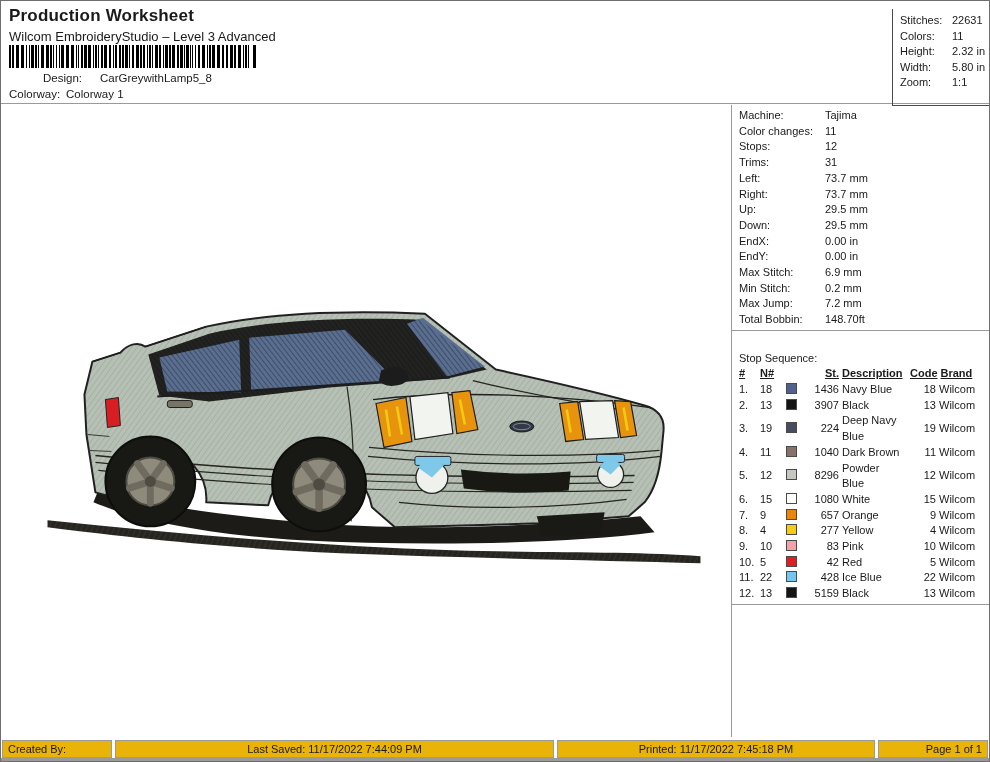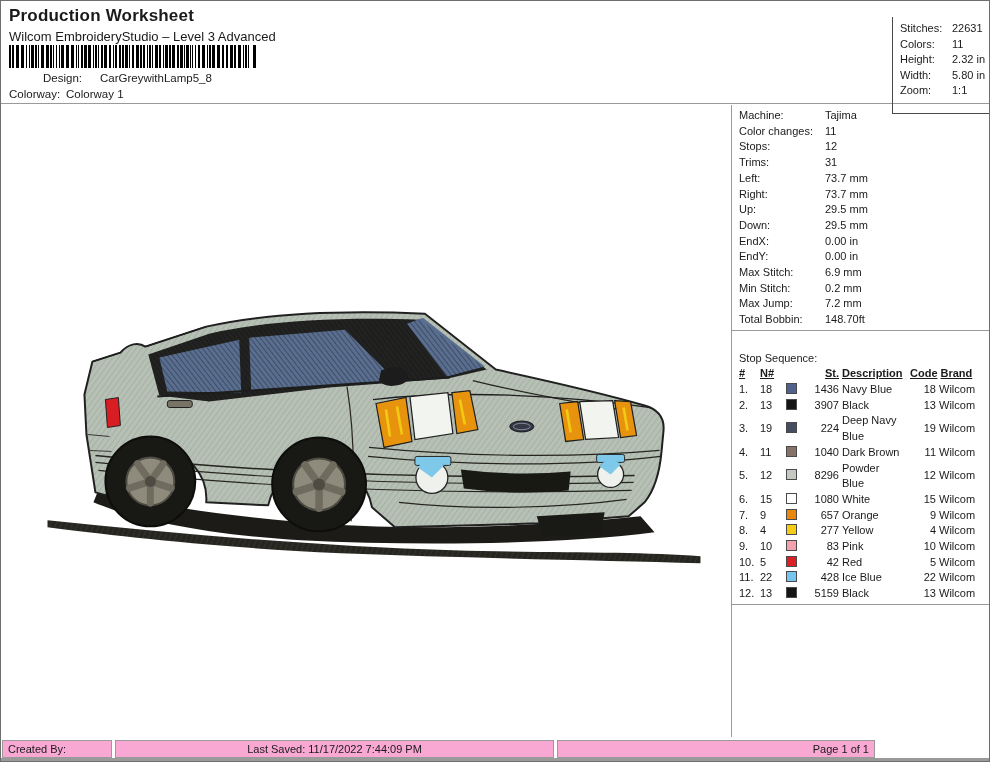--- a/index.html
+++ b/index.html
@@ -10,42 +10,42 @@
   
   .header { position:absolute; left:0; top:0; width:100%; height:103px; border-bottom:1px solid #9a9a9a; }
   .title { position:absolute; left:8px; top:5px; font-size:17px; font-weight:bold; letter-spacing:.2px; }
   .subtitle { position:absolute; left:8px; top:28px; font-size:13px; }
   .barcode { position:absolute; left:8px; top:44px; width:250px; height:23px; }
   .barcode svg rect { fill:#000; }
   .kv-row { position:absolute; left:8px; font-size:11.5px; display:grid; grid-template-columns:57px auto; }
   .kv-row.design { top:71px;padding-left:34px; }
   .kv-row.colorway { top:87px; }
 
-  .summary-box { position:absolute; top:16px; right:0; width:97px; height:97px; border-left:1px solid #4a4a4a; border-bottom:1px solid #4a4a4a; padding:4px 0 15px 7px; }
+  .summary-box { position:absolute; top:8px; right:0; width:97px; height:97px; border-left:1px solid #4a4a4a; border-bottom:1px solid #4a4a4a; padding:4px 0 15px 7px; }
   .summary-row { display:grid; grid-template-columns:52px auto; font-size:11px; line-height:15.6px; }
 
   
   .main { position:absolute; left:0; top:104px; width:100%; bottom:24px; }
   .canvas { position:absolute; left:0; top:0; bottom:0; width:730px; background:#fff; }
   .canvas svg { display:block; width:730px; height:100%; }
 
   .panel { position:absolute; right:0; top:0; bottom:0; left:730px; border-left:1px solid #9a9a9a; font-size:11px; }
   .machine-list { padding:3px 6px 2px 7px; }
   .machine-row { display:grid; grid-template-columns:86px auto; line-height:15.7px; }
   .stop-seq { border-top:1px solid #9a9a9a; padding:20px 6px 0 7px; line-height:15.5px; }
   .seq-table { padding:0 6px 2px 7px; border-bottom:1px solid #9a9a9a; }
   .seq-row { display:grid; grid-template-columns:18px 23px 16px 34px 1fr 32px 44px; column-gap:3px; line-height:15.7px; align-items:center; }
   .seq-row .c-st, .seq-row .c-code { text-align:right; }
   .seq-head span { font-weight:bold; text-decoration:underline; }
   .swatch { display:inline-block; width:11px; height:11px; border:1px solid #4a4a4a; vertical-align:-1px; }
 
   
   .footer { position:absolute; left:0; right:0; bottom:0; height:24px; border-top:2px solid #8c8c8c; border-top:none; }
   .footer-cells { position:absolute; left:1px; right:1px; bottom:3px; height:18px; display:grid; grid-template-columns:110px 1fr 318px 110px; column-gap:3px; }
-  .fcell { border:1px solid #9a9a9a; font-size:11px; line-height:16px; padding:0 5px; background:#f9a8d4; white-space:nowrap; overflow:hidden; }
+  .fcell { border:1px solid #9a9a9a; font-size:11px; line-height:16px; padding:0 5px; background:#eab308; white-space:nowrap; overflow:hidden; }
   .fcell.center { text-align:center; }
   .fcell.right { text-align:right; }
   .footer-band { position:absolute; left:0; right:0; bottom:0; height:3px; background:#9a9a9a; }
 </style>
 </head>
 <body>
 
 <div class="page">
 
   <div class="header">
@@ -477,18 +477,19 @@
             </div>
           </div>
       </div>
     </div>
   </div>
 
   <div class="footer">
     <div class="footer-cells">
       <div class="fcell">Created By:</div>
       <div class="fcell center">Last Saved: 11/17/2022 7:44:09 PM</div>
+      <div class="fcell center">Printed: 11/17/2022 7:45:18 PM</div>
       <div class="fcell right">Page 1 of 1</div>
     </div>
     <div class="footer-band"></div>
   </div>
 
 </div>
 
 </body></html>

